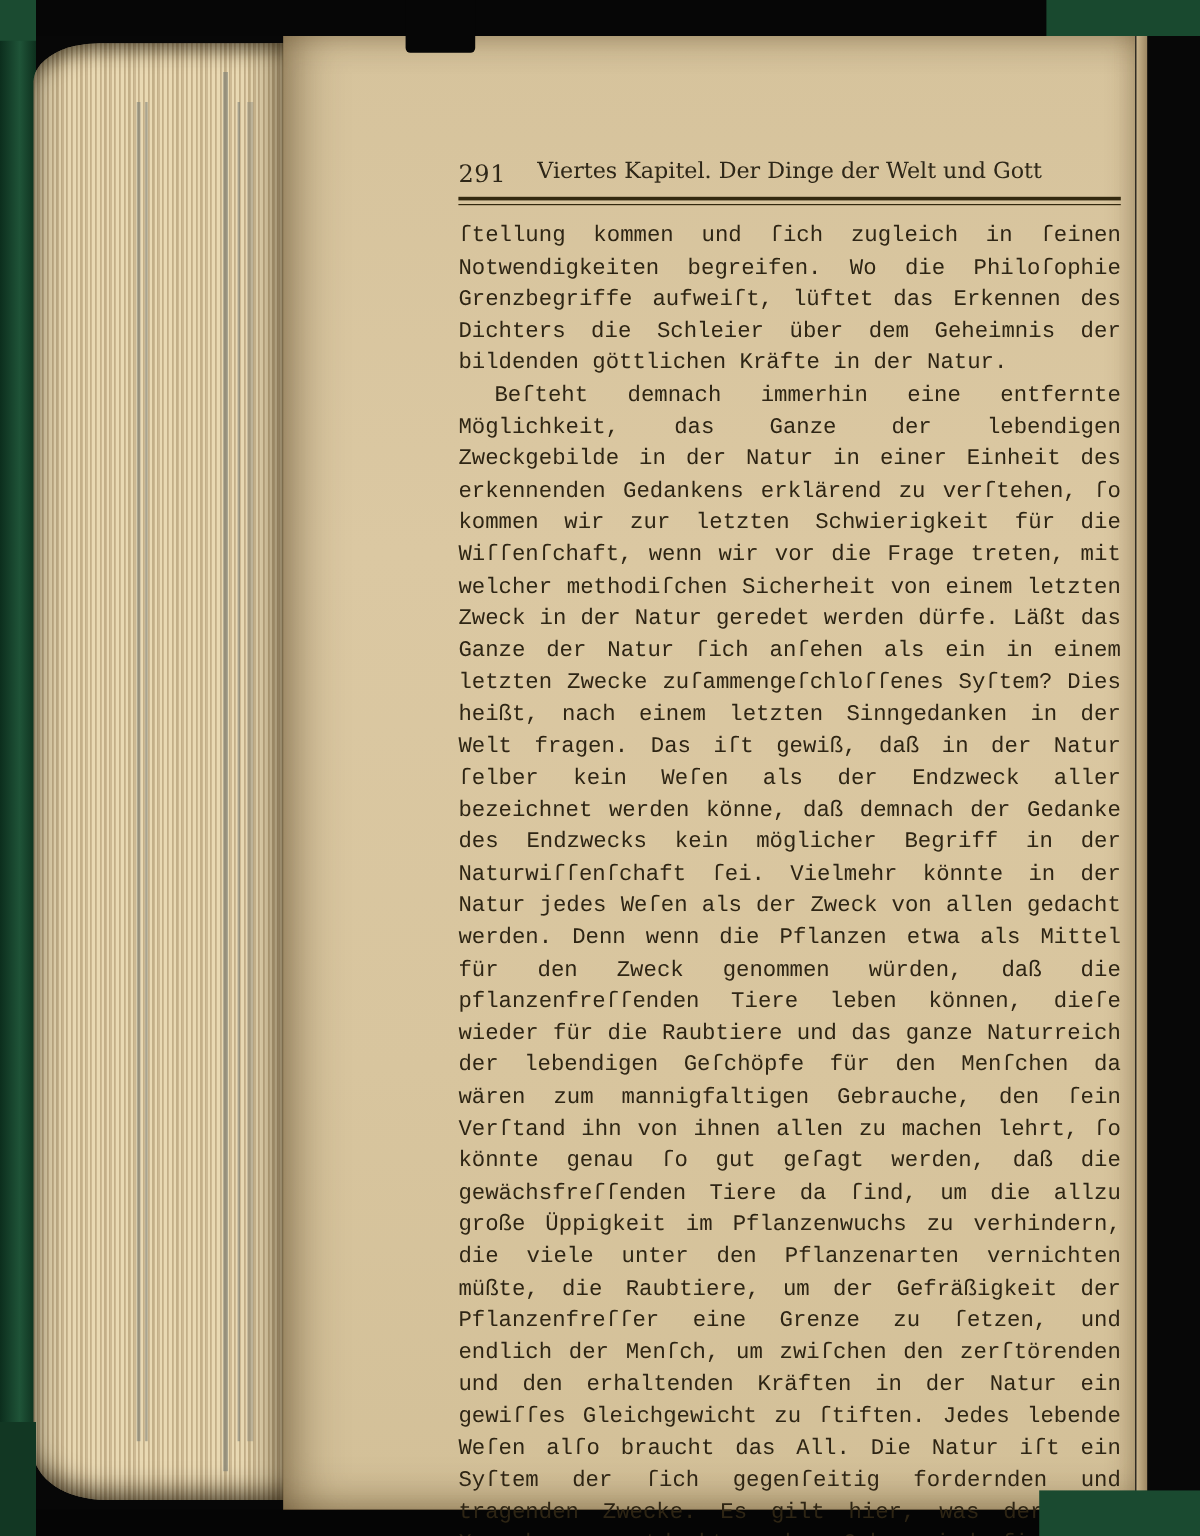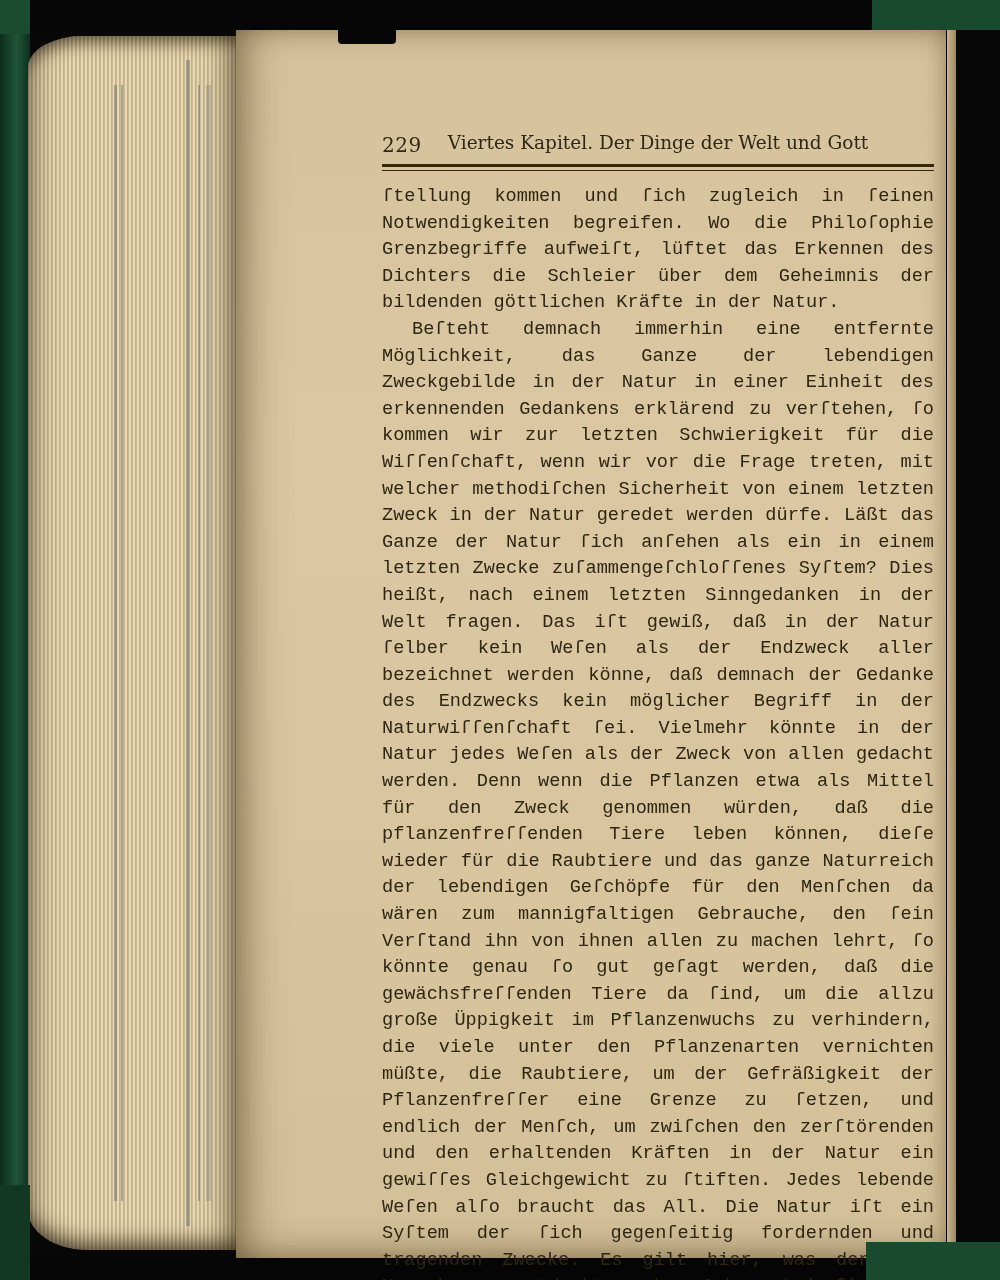--- a/index.html
+++ b/index.html
@@ -88,21 +88,21 @@
     <div class="streak s3"></div>
     <div class="streak s4"></div>
     <div class="streak s5"></div>
   </div>
 
   <div class="right-edge"></div>
 
   <div class="scan-page">
     <div class="header">
       <div class="header-row">
-        <span class="page-number">229</span>
+        <span class="page-number">291</span>
         <div class="chapter-title">Viertes Kapitel. Der Dinge der Welt und Gott</div>
       </div>
       <div class="rule"></div>
     </div>
 
     <div class="body-text">
       <p>ſtellung kommen und ſich zugleich in ſeinen Notwendigkeiten begreifen. Wo die Philoſophie Grenzbegriffe aufweiſt, lüftet das Erkennen des Dichters die Schleier über dem Geheimnis der bildenden göttlichen Kräfte in der Natur.</p>
       <p class="indent">Beſteht demnach immerhin eine entfernte Möglichkeit, das Ganze der lebendigen Zweckgebilde in der Natur in einer Einheit des erkennenden Gedankens erklärend zu verſtehen, ſo kommen wir zur letzten Schwierigkeit für die Wiſſenſchaft, wenn wir vor die Frage treten, mit welcher methodiſchen Sicherheit von einem letzten Zweck in der Natur geredet werden dürfe. Läßt das Ganze der Natur ſich anſehen als ein in einem letzten Zwecke zuſammengeſchloſſenes Syſtem? Dies heißt, nach einem letzten Sinngedanken in der Welt fragen. Das iſt gewiß, daß in der Natur ſelber kein Weſen als der Endzweck aller bezeichnet werden könne, daß demnach der Gedanke des Endzwecks kein möglicher Begriff in der Naturwiſſenſchaft ſei. Vielmehr könnte in der Natur jedes Weſen als der Zweck von allen gedacht werden. Denn wenn die Pflanzen etwa als Mittel für den Zweck genommen würden, daß die pflanzenfreſſenden Tiere leben können, dieſe wieder für die Raubtiere und das ganze Naturreich der lebendigen Geſchöpfe für den Menſchen da wären zum mannigfaltigen Gebrauche, den ſein Verſtand ihn von ihnen allen zu machen lehrt, ſo könnte genau ſo gut geſagt werden, daß die gewächsfreſſenden Tiere da ſind, um die allzu große Üppigkeit im Pflanzenwuchs zu verhindern, die viele unter den Pflanzenarten vernichten müßte, die Raubtiere, um der Gefräßigkeit der Pflanzenfreſſer eine Grenze zu ſetzen, und endlich der Menſch, um zwiſchen den zerſtörenden und den erhaltenden Kräften in der Natur ein gewiſſes Gleichgewicht zu ſtiften. Jedes lebende Weſen alſo braucht das All. Die Natur iſt ein Syſtem der ſich gegenſeitig fordernden und tragenden Zwecke. Es gilt hier, was der alte Xenophanes entdeckte: der Ochs wird ſich den Ochſen, der Löwe den Löwen als den letzten Zweck aller Dinge denken. Zumal der Menſch</p>
     </div>
   </div>

